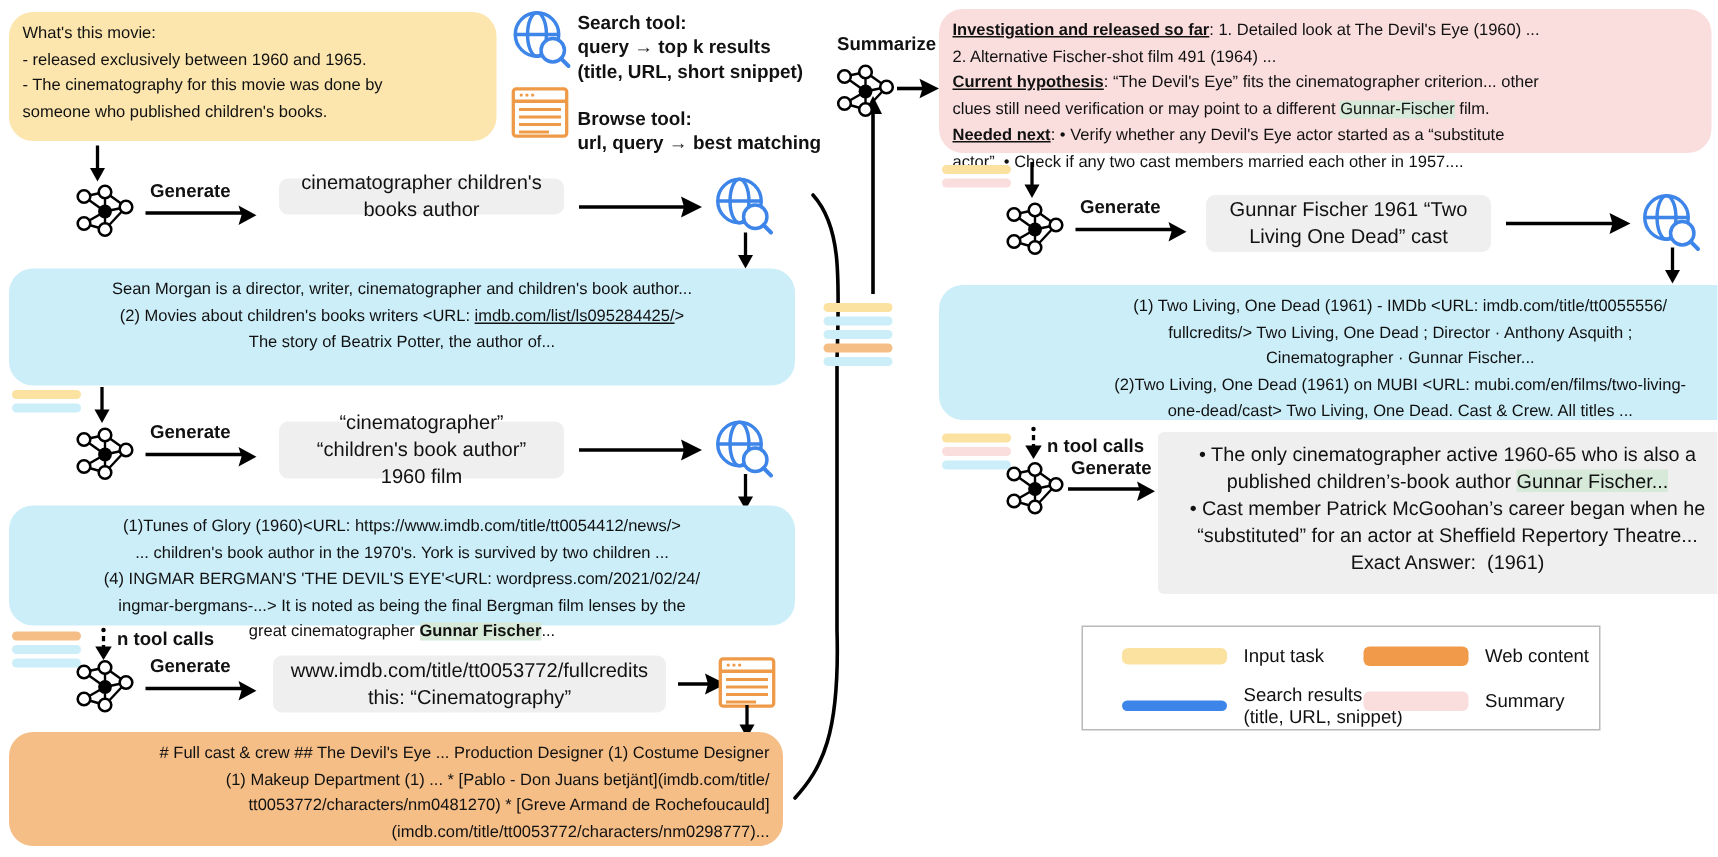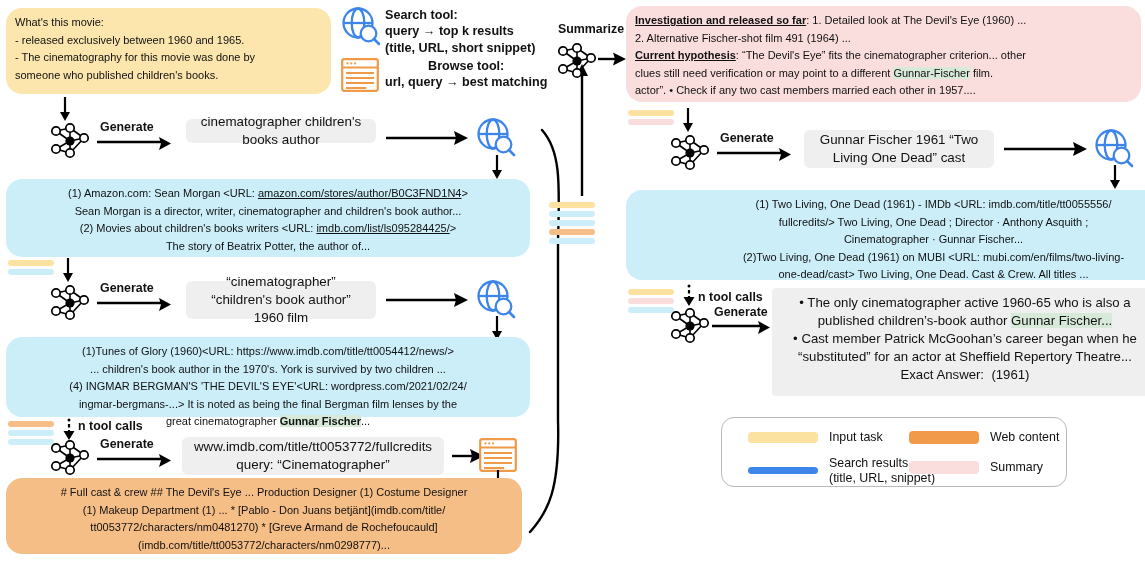--- a/index.html
+++ b/index.html
@@ -36,21 +36,21 @@
   
   .lbl{position:absolute;font-size:12.4px;font-weight:bold;white-space:nowrap;}
   .tooldesc{position:absolute;font-size:12.6px;font-weight:bold;line-height:16.4px;white-space:nowrap;}
 
   
   .bars{position:absolute;display:flex;flex-direction:column;gap:3px;}
   .bar{width:46px;height:6px;border-radius:3px;}
 
   
   .legendbox{
-    position:absolute;border:1px solid #B9B9B9;border-radius:13px;background:#fff;
+    position:absolute;border:1px solid #B9B9B9;border-radius:0;background:#fff;
   }
   .lgrow{display:flex;align-items:center;}
   .lgsw{border-radius:4px;margin-right:11px;}
   .lgtx{font-size:12.4px;line-height:14.6px;color:#111;}
 
   svg{overflow:visible;}
 </style>
 </head>
 <body>
 
@@ -75,21 +75,21 @@
     <line x1="1.2" y1="9.5" x2="36.8" y2="9.5" stroke="#EE9A49" stroke-width="2.2"></line>
     <circle cx="6.5" cy="5.4" r="1.1" fill="#EE9A49"></circle>
       <circle cx="10.3" cy="5.4" r="1.1" fill="#EE9A49"></circle>
     <circle cx="14.1" cy="5.4" r="1.1" fill="#EE9A49"></circle>
     <line x1="5" y1="15" x2="33" y2="15" stroke="#EE9A49" stroke-width="2"></line>
     <line x1="5" y1="20" x2="33" y2="20" stroke="#EE9A49" stroke-width="2"></line>
     <line x1="5" y1="25" x2="33" y2="25" stroke="#EE9A49" stroke-width="2"></line>
     <line x1="5" y1="30" x2="25" y2="30" stroke="#EE9A49" stroke-width="2"></line>
   </svg>
 </div>
-<div class="tooldesc" style="left:385px;top:58px;text-align:center;">
+<div class="tooldesc" style="left:385px;top:71px;">
   <div>Browse tool:</div>
   <div>url, query → best matching</div>
 </div>
 
 <div class="block task" style="left:6px;top:8px;width:325px;height:86px;">
   <div>What's this movie:</div>
   <div>- released exclusively between 1960 and 1965.</div>
   <div>- The cinematography for this movie was done by</div>
   <div>someone who published children's books.</div>
 </div>
@@ -144,23 +144,20 @@
     <circle cx="27.5" cy="27.5" r="7.8" fill="#fff" stroke="#3D85E8" stroke-width="2.3"></circle>
     <line x1="33" y1="33" x2="38" y2="38" stroke="#3D85E8" stroke-width="2.6" stroke-linecap="round"></line>
   </svg>
 </div>
 <svg class="abs" style="left:487px;top:155px;" width="20" height="26">
   <line x1="10" y1="0" x2="10" y2="17" stroke="#000" stroke-width="2.2"></line>
   <polygon points="10,24 5,15 15,15" fill="#000"></polygon>
 </svg>
 
 <div class="block search" style="left:6px;top:179px;width:524px;height:78px;">
-  <div>
-    <span>(1) Amazon.com: Sean Morgan &lt;URL: </span><u class="hl">amazon.com/stores/author/B0C3FND1N4</u><span>&gt;</span>
-  </div>
   <div>Sean Morgan is a director, writer, cinematographer and children's book author...</div>
   <div>
     <span>(2) Movies about children's books writers &lt;URL: </span><u class="hl">imdb.com/list/ls095284425/</u><span>&gt;</span>
   </div>
   <div>The story of Beatrix Potter, the author of...</div>
 </div>
 
 <div class="bars" style="left:8px;top:260px;">
   <div class="bar" style="background:#FCE2A0"></div>
   <div class="bar" style="background:#CCEEF9"></div>
@@ -263,21 +260,21 @@
   </svg>
 </div>
 <div class="lbl" style="left:100px;top:437px;">Generate</div>
 <svg class="abs" style="left:97px;top:451px;" width="78" height="18">
   <line x1="0" y1="8" x2="66" y2="8" stroke="#000" stroke-width="2.4"></line>
   <polygon points="74,9.5 62,3 64,9.5 62,16" fill="#000"></polygon>
 </svg>
 
 <div class="block query" style="left:182px;top:437px;width:262px;height:38px;flex-direction:column;">
   <div>www.imdb.com/title/tt0053772/fullcredits</div>
-  <div>query: “Cinematographer”</div>
+  <div>this: “Cinematography”</div>
 </div>
 <svg class="abs" style="left:452px;top:448px;" width="34" height="16">
   <line x1="0" y1="8" x2="22" y2="8" stroke="#000" stroke-width="2.4"></line>
   <polygon points="32,8 18,1 20,8 18,15" fill="#000"></polygon>
 </svg>
 <div class="abs" style="left:479px;top:438px;width:38px;height:34px;">
   <svg width="38" height="34" viewBox="0 0 38 34">
     <rect x="1.2" y="1.2" width="35.6" height="31.6" rx="2" fill="#fff" stroke="#EE9A49" stroke-width="2.2"></rect>
     <line x1="1.2" y1="9.5" x2="36.8" y2="9.5" stroke="#EE9A49" stroke-width="2.2"></line>
     <circle cx="6.5" cy="5.4" r="1.1" fill="#EE9A49"></circle>
@@ -287,21 +284,21 @@
     <line x1="5" y1="20" x2="33" y2="20" stroke="#EE9A49" stroke-width="2"></line>
     <line x1="5" y1="25" x2="33" y2="25" stroke="#EE9A49" stroke-width="2"></line>
     <line x1="5" y1="30" x2="25" y2="30" stroke="#EE9A49" stroke-width="2"></line>
   </svg>
 </div>
 <svg class="abs" style="left:488px;top:470px;" width="20" height="24">
   <line x1="10" y1="0" x2="10" y2="15" stroke="#000" stroke-width="2.2"></line>
   <polygon points="10,22 5,13 15,13" fill="#000"></polygon>
 </svg>
 
-<div class="block webc" style="left:6px;top:478px;width:516px;height:76px;">
+<div class="block webc" style="left:6px;top:488px;width:516px;height:76px;text-align:right;">
   <div># Full cast &amp; crew ## The Devil's Eye ... Production Designer (1) Costume Designer</div>
   <div>(1) Makeup Department (1) ... * [Pablo - Don Juans betjänt](imdb.com/title/</div>
   <div>tt0053772/characters/nm0481270) * [Greve Armand de Rochefoucauld]</div>
   <div>(imdb.com/title/tt0053772/characters/nm0298777)...</div>
 </div>
 
 <svg class="abs" style="left:526px;top:120px;" width="66" height="420">
   <path d="M 16 10 C 34 30, 34 60, 32 120 L 32 300 C 34 370, 22 392, 4 412" fill="none" stroke="#000" stroke-width="2.4" stroke-linecap="round"></path>
 </svg>
 
@@ -343,20 +340,21 @@
 <svg class="abs" style="left:598px;top:50px;" width="30" height="18">
   <line x1="0" y1="9" x2="18" y2="9" stroke="#000" stroke-width="2.4"></line>
   <polygon points="28,9 15,2.5 17,9 15,15.5" fill="#000"></polygon>
 </svg>
 
 <div class="block summ" style="left:626px;top:6px;width:515px;height:96px;">
   <div><span class="ulb">Investigation and released so far</span><span>: 1.  Detailed look at The Devil's Eye (1960) ...</span></div>
   <div>2.  Alternative Fischer-shot film 491 (1964) ...</div>
   <div><span class="ulb">Current hypothesis</span><span>: “The Devil's Eye” fits the cinematographer criterion... other</span></div>
   <div><span>clues still need verification or may point to a different </span><span class="green">Gunnar-Fischer</span><span> film.</span></div>
+  <div><span class="ulb">Needed next</span><span>:  • Verify whether any Devil's Eye actor started as a “substitute</span></div>
   <div>actor”.  • Check if any two cast members married each other in 1957....</div>
 </div>
 
 <div class="bars" style="left:628px;top:110px;">
   <div class="bar" style="background:#FCE2A0"></div>
   <div class="bar" style="background:#FADDDD"></div>
 </div>
 <svg class="abs" style="left:678px;top:108px;" width="20" height="26">
   <line x1="10" y1="0" x2="10" y2="17" stroke="#000" stroke-width="2.2"></line>
   <polygon points="10,24 5,15 15,15" fill="#000"></polygon>

